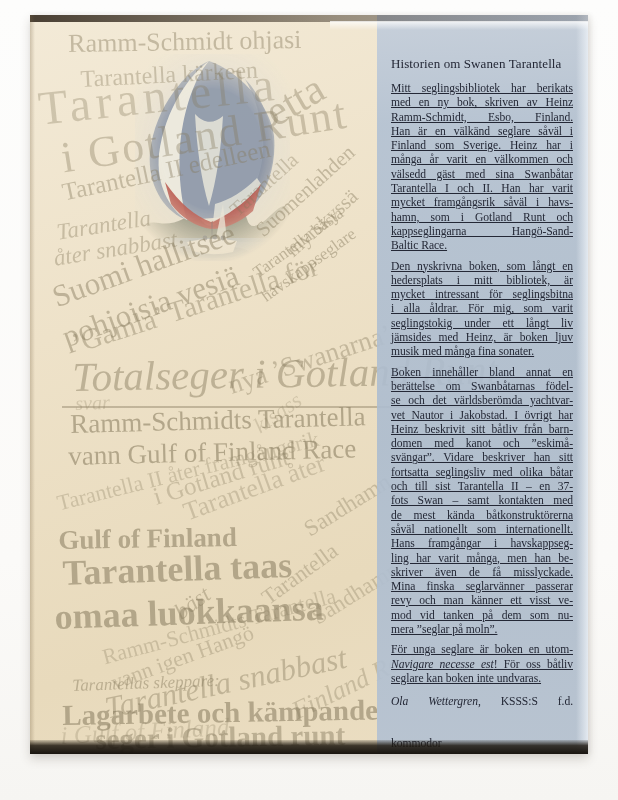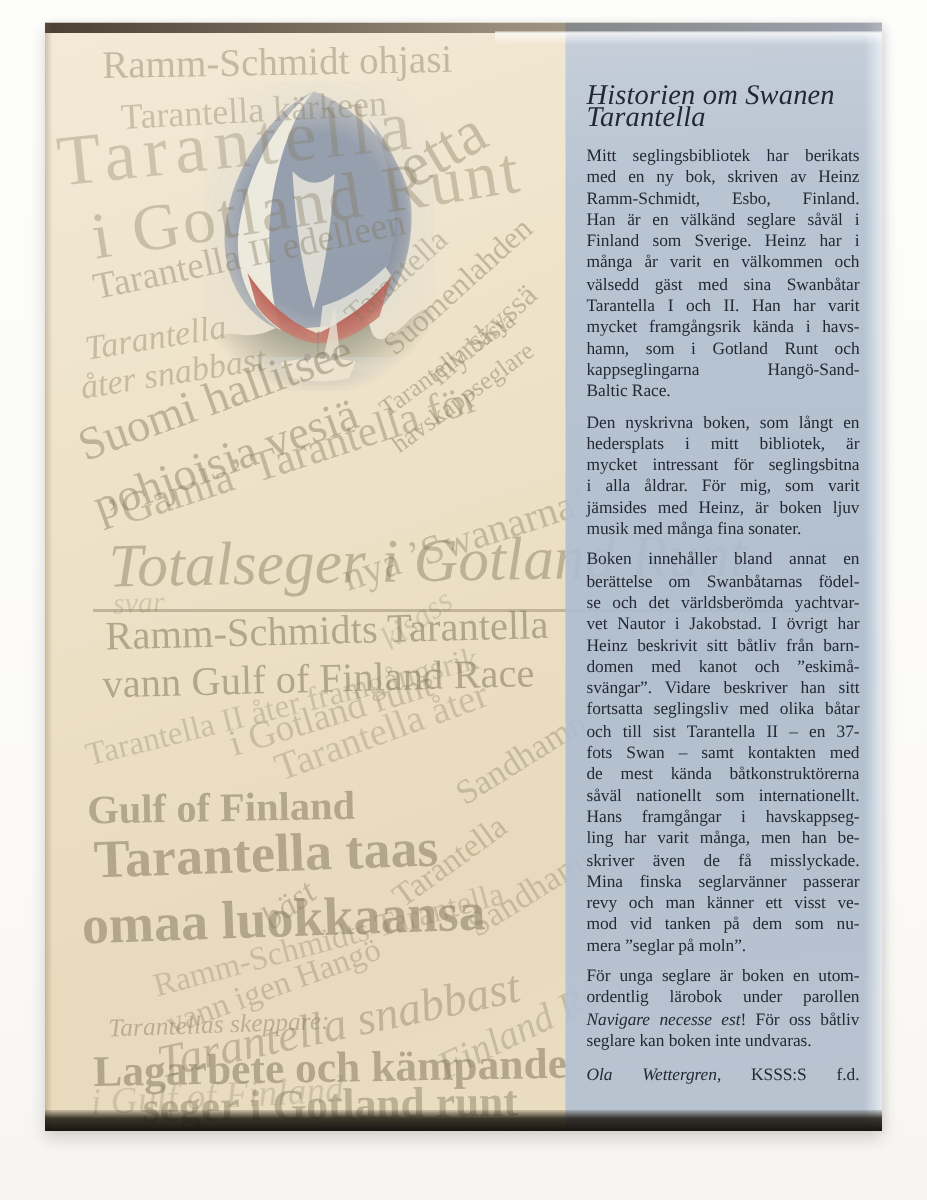--- a/index.html
+++ b/index.html
@@ -39,24 +39,24 @@
   }
   .panel-highlight{
     position:absolute;right:0;top:0;width:12px;height:100%;
     background:linear-gradient(to right,rgba(255,255,255,0),rgba(238,243,248,.8));
   }
   .panel-text{
     position:absolute;left:0;top:0;width:100%;box-sizing:border-box;
     padding:41px 15px 0 14px;color:#242836;
   }
   .panel-heading{
-    font-style:italic;font-size:19px;line-height:15px;margin:0 0 11px 0;
+    font-size:13px;line-height:15px;margin:0 0 11px 0;
     letter-spacing:.1px;
   }
-  .para{margin:0 0 6px 0;}
+  .para{margin:0 0 6px 0;text-decoration:underline;}
   .pline{
     font-size:11.6px;line-height:14.3px;letter-spacing:-.05px;
     text-align:justify;text-align-last:justify;
   }
   .para .pline:last-child{text-align-last:left;}
   .sig{margin-top:9px;}
   .sig .pline:last-child{text-align-last:left;margin-top:28px;}
   .pline em{font-style:italic;}
   
   .isbn{
@@ -174,30 +174,31 @@
       <div id="paras">
           <div class="para">
             <div class="pline"><span>Mitt seglingsbibliotek har berikats</span></div>
             <div class="pline"><span>med en ny bok, skriven av Heinz</span></div>
             <div class="pline"><span>Ramm-Schmidt, Esbo, Finland.</span></div>
             <div class="pline"><span>Han är en välkänd seglare såväl i</span></div>
             <div class="pline"><span>Finland som Sverige. Heinz har i</span></div>
             <div class="pline"><span>många år varit en välkommen och</span></div>
             <div class="pline"><span>välsedd gäst med sina Swanbåtar</span></div>
             <div class="pline"><span>Tarantella I och II. Han har varit</span></div>
-            <div class="pline"><span>mycket framgångsrik kända i havs-</span></div>
+            <div class="pline"><span>mycket framgångsrik såväl i havs-</span></div>
             <div class="pline"><span>hamn, som i Gotland Runt och</span></div>
             <div class="pline"><span>kappseglingarna Hangö-Sand-</span></div>
             <div class="pline"><span>Baltic Race.</span></div>
           </div>
           <div class="para">
             <div class="pline"><span>Den nyskrivna boken, som långt en</span></div>
             <div class="pline"><span>hedersplats i mitt bibliotek, är</span></div>
             <div class="pline"><span>mycket intressant för seglingsbitna</span></div>
             <div class="pline"><span>i alla åldrar. För mig, som varit</span></div>
+            <div class="pline"><span>seglingstokig under ett långt liv</span></div>
             <div class="pline"><span>jämsides med Heinz, är boken ljuv</span></div>
             <div class="pline"><span>musik med många fina sonater.</span></div>
           </div>
           <div class="para">
             <div class="pline"><span>Boken innehåller bland annat en</span></div>
             <div class="pline"><span>berättelse om Swanbåtarnas födel-</span></div>
             <div class="pline"><span>se och det världsberömda yachtvar-</span></div>
             <div class="pline"><span>vet Nautor i Jakobstad. I övrigt har</span></div>
             <div class="pline"><span>Heinz beskrivit sitt båtliv från barn-</span></div>
             <div class="pline"><span>domen med kanot och ”eskimå-</span></div>
@@ -210,21 +211,20 @@
             <div class="pline"><span>Hans framgångar i havskappseg-</span></div>
             <div class="pline"><span>ling har varit många, men han be-</span></div>
             <div class="pline"><span>skriver även de få misslyckade.</span></div>
             <div class="pline"><span>Mina finska seglarvänner passerar</span></div>
             <div class="pline"><span>revy och man känner ett visst ve-</span></div>
             <div class="pline"><span>mod vid tanken på dem som nu-</span></div>
             <div class="pline"><span>mera ”seglar på moln”.</span></div>
           </div>
           <div class="para">
             <div class="pline"><span>För unga seglare är boken en utom-</span></div>
-            <div class="pline"><span>ordentlig lärobok under parollen</span></div>
             <div class="pline"><em>Navigare necesse est</em><span>! För oss båtliv</span></div>
             <div class="pline"><span>seglare kan boken inte undvaras.</span></div>
           </div>
         </div>
       <div class="sig" id="sig">
           <div class="pline"><em>Ola Wettergren</em><span>, KSSS:S f.d.</span></div>
           <div class="pline"><span>kommodor</span></div>
         </div>
     </div>
   </div>

